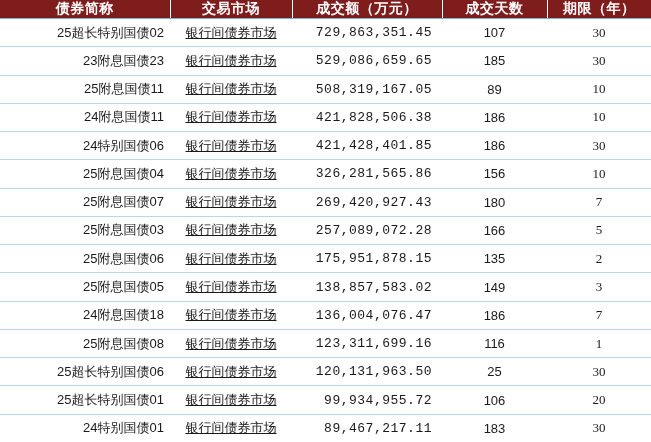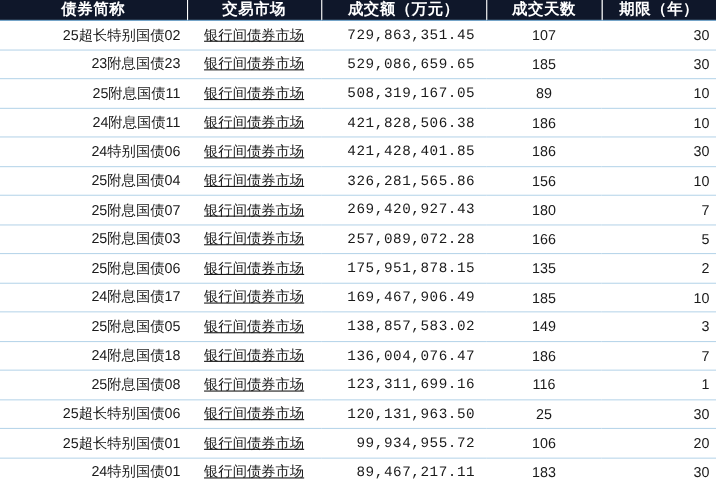--- a/index.html
+++ b/index.html
@@ -19,21 +19,21 @@
     width: 651px;
     height: 442px;
   }
   table.bond-table col.c0 { width: 170px; }
   table.bond-table col.c1 { width: 122px; }
   table.bond-table col.c2 { width: 150px; }
   table.bond-table col.c3 { width: 105px; }
   table.bond-table col.c4 { width: 104px; }
 
   thead th {
-    background: #0f172a;
+    background: #7f1d1d;
     color: #ffffff;
     font-size: 14px;
     font-weight: bold;
     height: 17px;
     text-align: center;
     border-right: 1px solid #ffffff;
     border-bottom: 1px solid #7fb2d8;
     letter-spacing: 0.5px;
     font-family: "Liberation Sans", sans-serif;
     padding: 0;
@@ -65,22 +65,22 @@
     text-align: right;
     font-family: "Liberation Mono", monospace;
     letter-spacing: 0.5px;
     padding-right: 10px;
   }
   td.col-days {
     text-align: center;
     font-family: Liberation Sans, sans-serif;
   }
   td.col-term {
-    text-align: right;
-    font-family: Liberation Sans, sans-serif;
+    text-align: center;
+    font-family: Liberation Serif, serif;
   }
 </style>
 </head>
 <body>
 
 <table class="bond-table">
   <colgroup>
     <col class="c0">
       <col class="c1">
       <col class="c2">
@@ -154,27 +154,20 @@
       <td class="col-term">5</td>
     </tr>
     <tr>
       <td class="col-name">25附息国债06</td>
       <td class="col-market">银行间债券市场</td>
       <td class="col-amount">175,951,878.15</td>
       <td class="col-days">135</td>
       <td class="col-term">2</td>
     </tr>
     <tr>
-      <td class="col-name">24附息国债17</td>
-      <td class="col-market">银行间债券市场</td>
-      <td class="col-amount">169,467,906.49</td>
-      <td class="col-days">185</td>
-      <td class="col-term">10</td>
-    </tr>
-    <tr>
       <td class="col-name">25附息国债05</td>
       <td class="col-market">银行间债券市场</td>
       <td class="col-amount">138,857,583.02</td>
       <td class="col-days">149</td>
       <td class="col-term">3</td>
     </tr>
     <tr>
       <td class="col-name">24附息国债18</td>
       <td class="col-market">银行间债券市场</td>
       <td class="col-amount">136,004,076.47</td>

